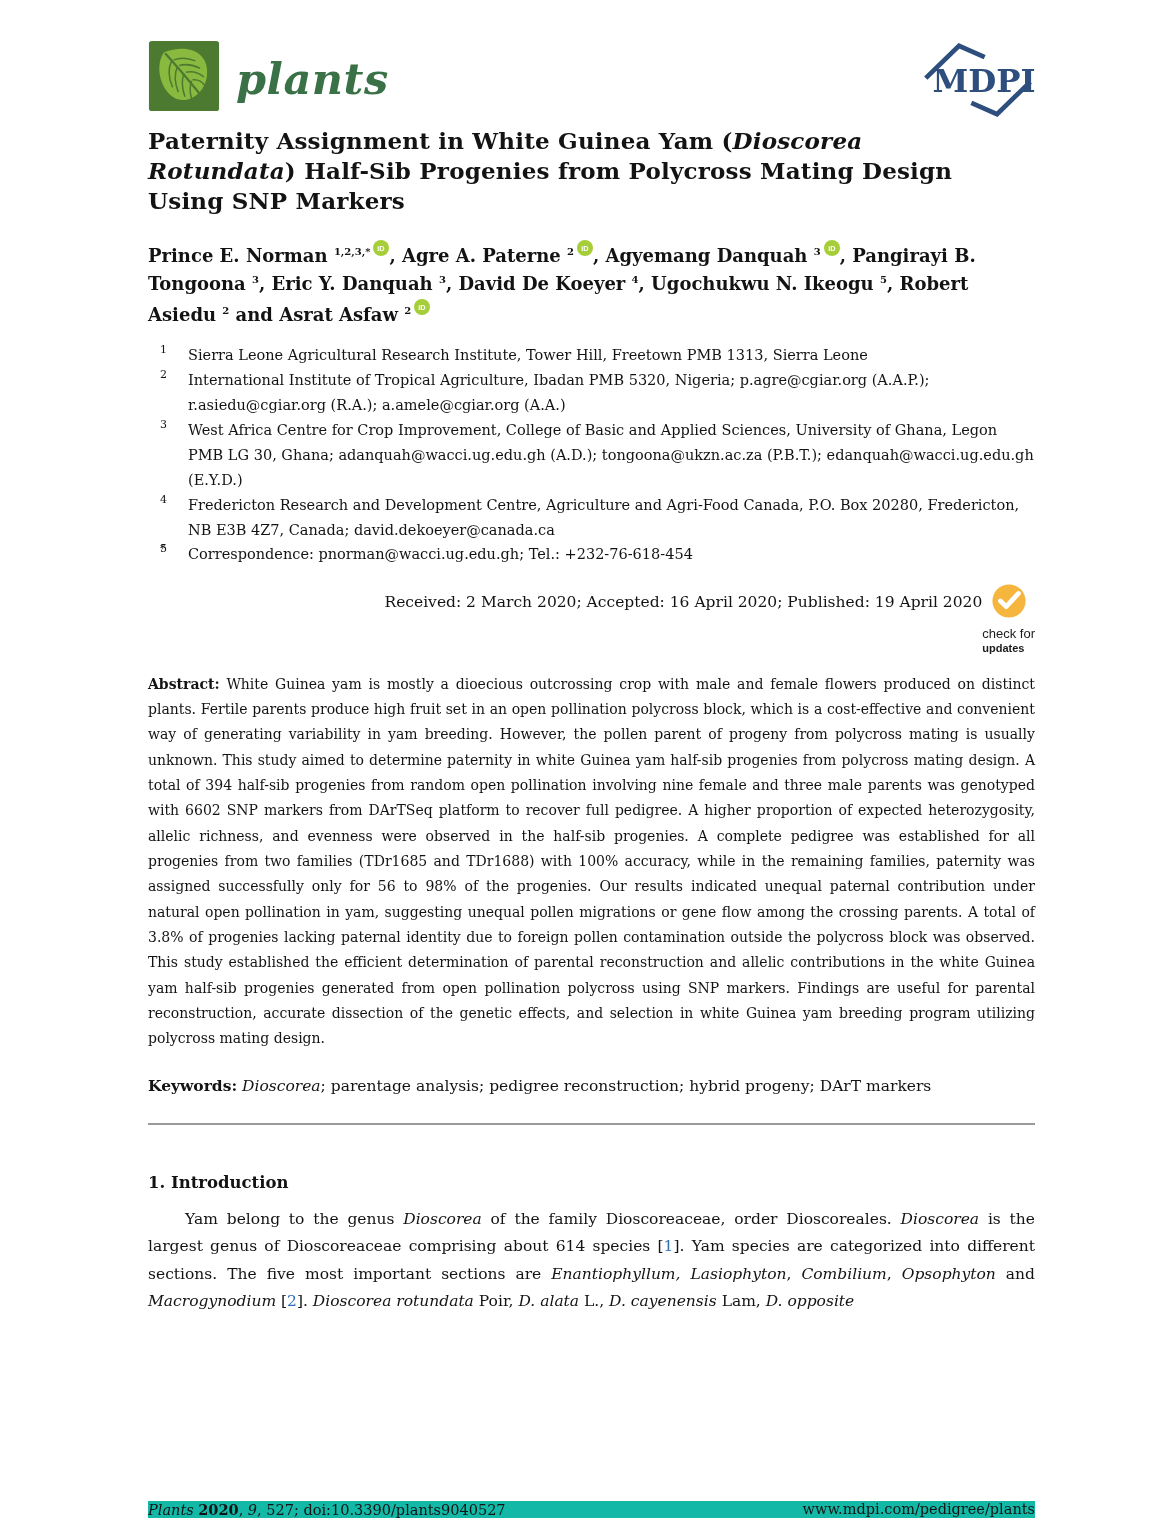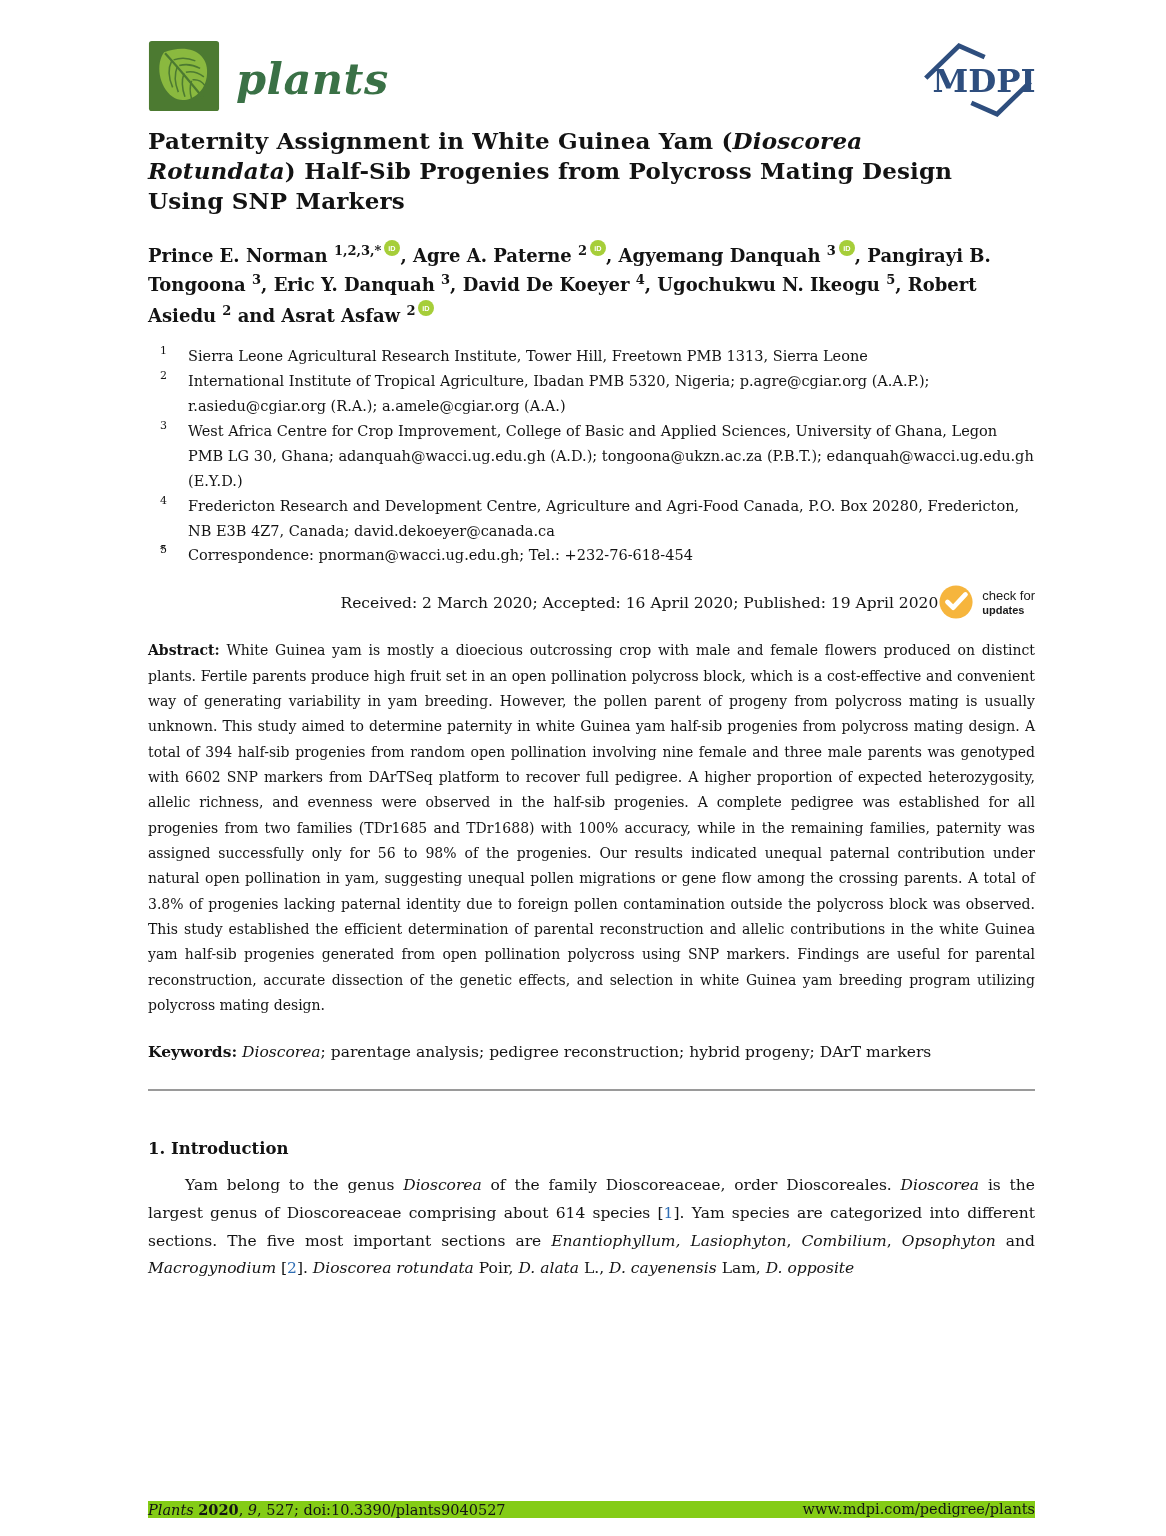--- a/index.html
+++ b/index.html
@@ -15,46 +15,46 @@
   .header { display:flex; justify-content:space-between; align-items:flex-start; }
   .brand { display:flex; align-items:center; gap:16px; }
   .brand-logo { width:72px; height:72px; display:block; }
   .brand-name { font-style:italic; font-weight:bold; font-size:43px; color:#3a7146; letter-spacing:.5px; line-height:1; padding-top:6px; }
   .mdpi-logo { width:114px; height:76px; display:block; margin-top:2px; }
 
   
   .article-type { font-style:italic; font-size:16px; margin-top:30px; }
   .title { font-size:23px; font-weight:bold; line-height:1.3; margin:8px 0 0; max-width:840px; letter-spacing:.2px; }
   .authors { margin-top:24px; font-weight:bold; font-size:18px; line-height:1.58; max-width:900px; }
-  .authors sup { font-size:13px; }
+  .authors sup { font-size:10px; }
   .orcid-icon { width:16px; height:16px; vertical-align:6px; margin-left:3px; }
   .orcid-icon text { font-size:11px; font-weight:bold; fill:#fff; font-family:"Liberation Sans", sans-serif; }
 
   .affiliations { list-style:none; margin:14px 0 0; padding:0; font-size:14.5px; line-height:1.72; }
   .affiliations li { position:relative; padding-left:40px; }
   .aff-marker { position:absolute; left:12px; top:-2px; font-size:11px; }
   .aff-text { display:inline-block; }
 
   .dates-row { display:flex; justify-content:flex-end; align-items:flex-start; margin-top:26px; font-size:15.5px; }
-  .badge { display:flex; align-items:center; gap:8px; margin-top:-10px; }
+  .badge { display:flex; align-items:center; gap:8px; margin-top:-10px;flex-direction:column; }
   .badge-circle { width:36px; height:36px; }
   .badge-text { font-family:"Liberation Sans", sans-serif; font-size:13px; line-height:1.1; color:#1a1a1a; }
   .badge-text .b2 { font-weight:bold; font-size:11px; }
 
   .abstract { text-align:justify; font-size:14px; line-height:1.81; margin:18px 0 0; }
   .keywords { font-size:15.5px; margin:24px 0 0; }
 
   .rule { border:none; border-top:2px solid #9a9a9a; margin:28px 0 0; }
 
   .section-heading { font-size:16.5px; font-weight:bold; margin:48px 0 0; }
   .intro { text-align:justify; font-size:15.5px; line-height:1.78; margin:14px 0 0; text-indent:37px; }
   .intro em { font-style:italic; }
   .ref { color:#2e6db4; }
 
-  .footer { position:absolute; left:148px; right:131px; bottom:18px; display:flex; justify-content:space-between; font-size:14.5px; background:#84cc16; }
+  .footer { position:absolute; left:148px; right:131px; bottom:18px; display:flex; justify-content:space-between; font-size:14.5px; background:#14b8a6; }
 </style>
 </head>
 <body>
 
 <div class="page">
 
   <div class="header">
     <div class="brand">
       <svg class="brand-logo" viewBox="0 0 76 76">
         <rect x="1" y="1" width="74" height="74" rx="3" fill="#4c7a31"></rect>

